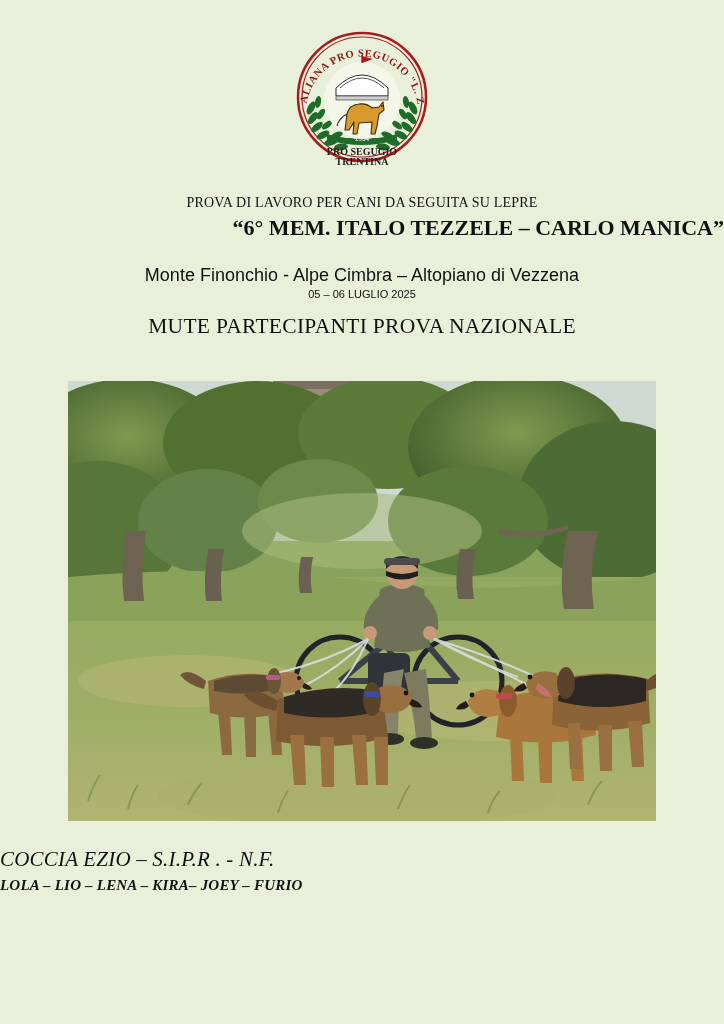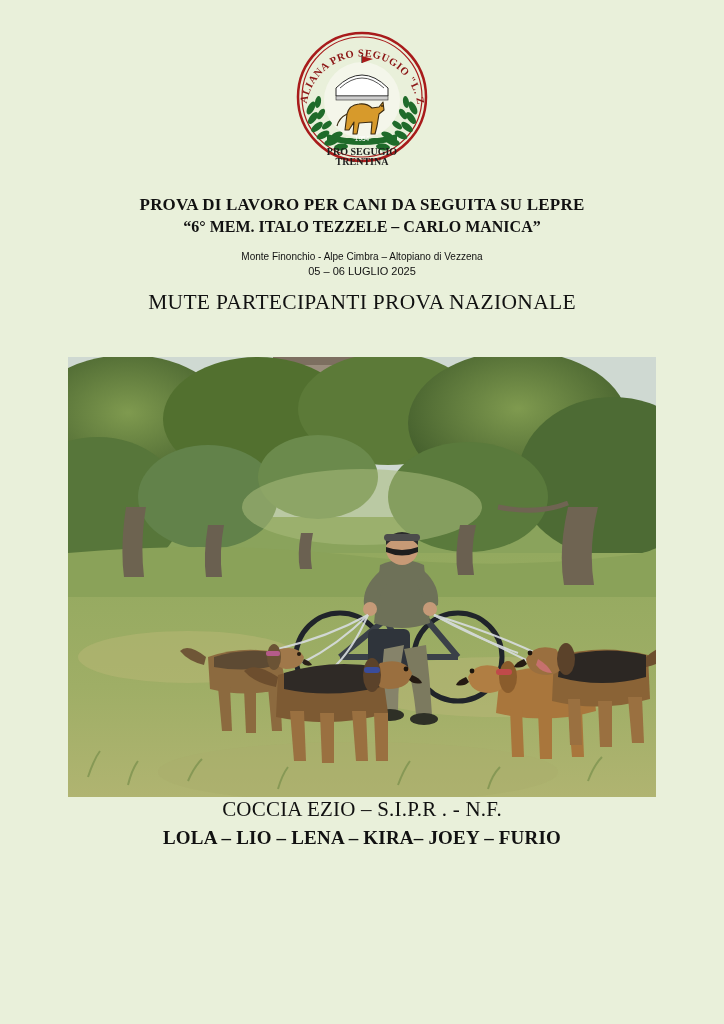--- a/index.html
+++ b/index.html
@@ -34,37 +34,38 @@
   .logo-svg { display: block; }
 
   
   .titles {
     margin-top: 22px;
     text-align: center;
     width: 100%;
   }
   .title-line1 {
     font-family: "Liberation Serif", serif;
-    font-weight: bold;
-    font-size: 17px;
+    font-weight: normal;
+    font-size: 14px;
     letter-spacing: 0.2px;
     line-height: 1.25;
   }
   .title-line2 {
     font-family: "Liberation Serif", serif;
     font-weight: bold;
-    font-size: 16px;
+    font-size: 22px;
     line-height: 1.3;
     margin-top: 2px;
+    text-align: right;
   }
   .title-line3 {
     font-family: "Liberation Sans", sans-serif;
-    font-size: 10px;
+    font-size: 18px;
     line-height: 1.35;
-    margin-top: 12px;
+    margin-top: 21px;
   }
   .title-line4 {
     font-family: "Liberation Sans", sans-serif;
     font-size: 11px;
     line-height: 1.35;
   }
   .subtitle {
     margin-top: 12px;
     font-family: "Liberation Serif", serif;
     font-size: 21.5px;
@@ -77,32 +78,34 @@
     width: 588px;
     height: 440px;
     position: relative;
     overflow: hidden;
     background: #8aa35c;
   }
   .photo svg { display: block; }
 
   
   .caption {
-    text-align: center;
+    margin-top: 26px;
+    text-align: left;
     width: 100%;
+    font-style: italic;
   }
   .caption-main {
     font-family: "Liberation Serif", serif;
     font-size: 21px;
     letter-spacing: 0.2px;
   }
   .caption-dogs {
     font-family: "Liberation Serif", serif;
     font-weight: bold;
-    font-size: 19px;
+    font-size: 15px;
     margin-top: 5px;
     letter-spacing: 0.2px;
   }
 </style>
 </head>
 <body>
 
 <div class="page">
 
   <div class="logo-wrap">

